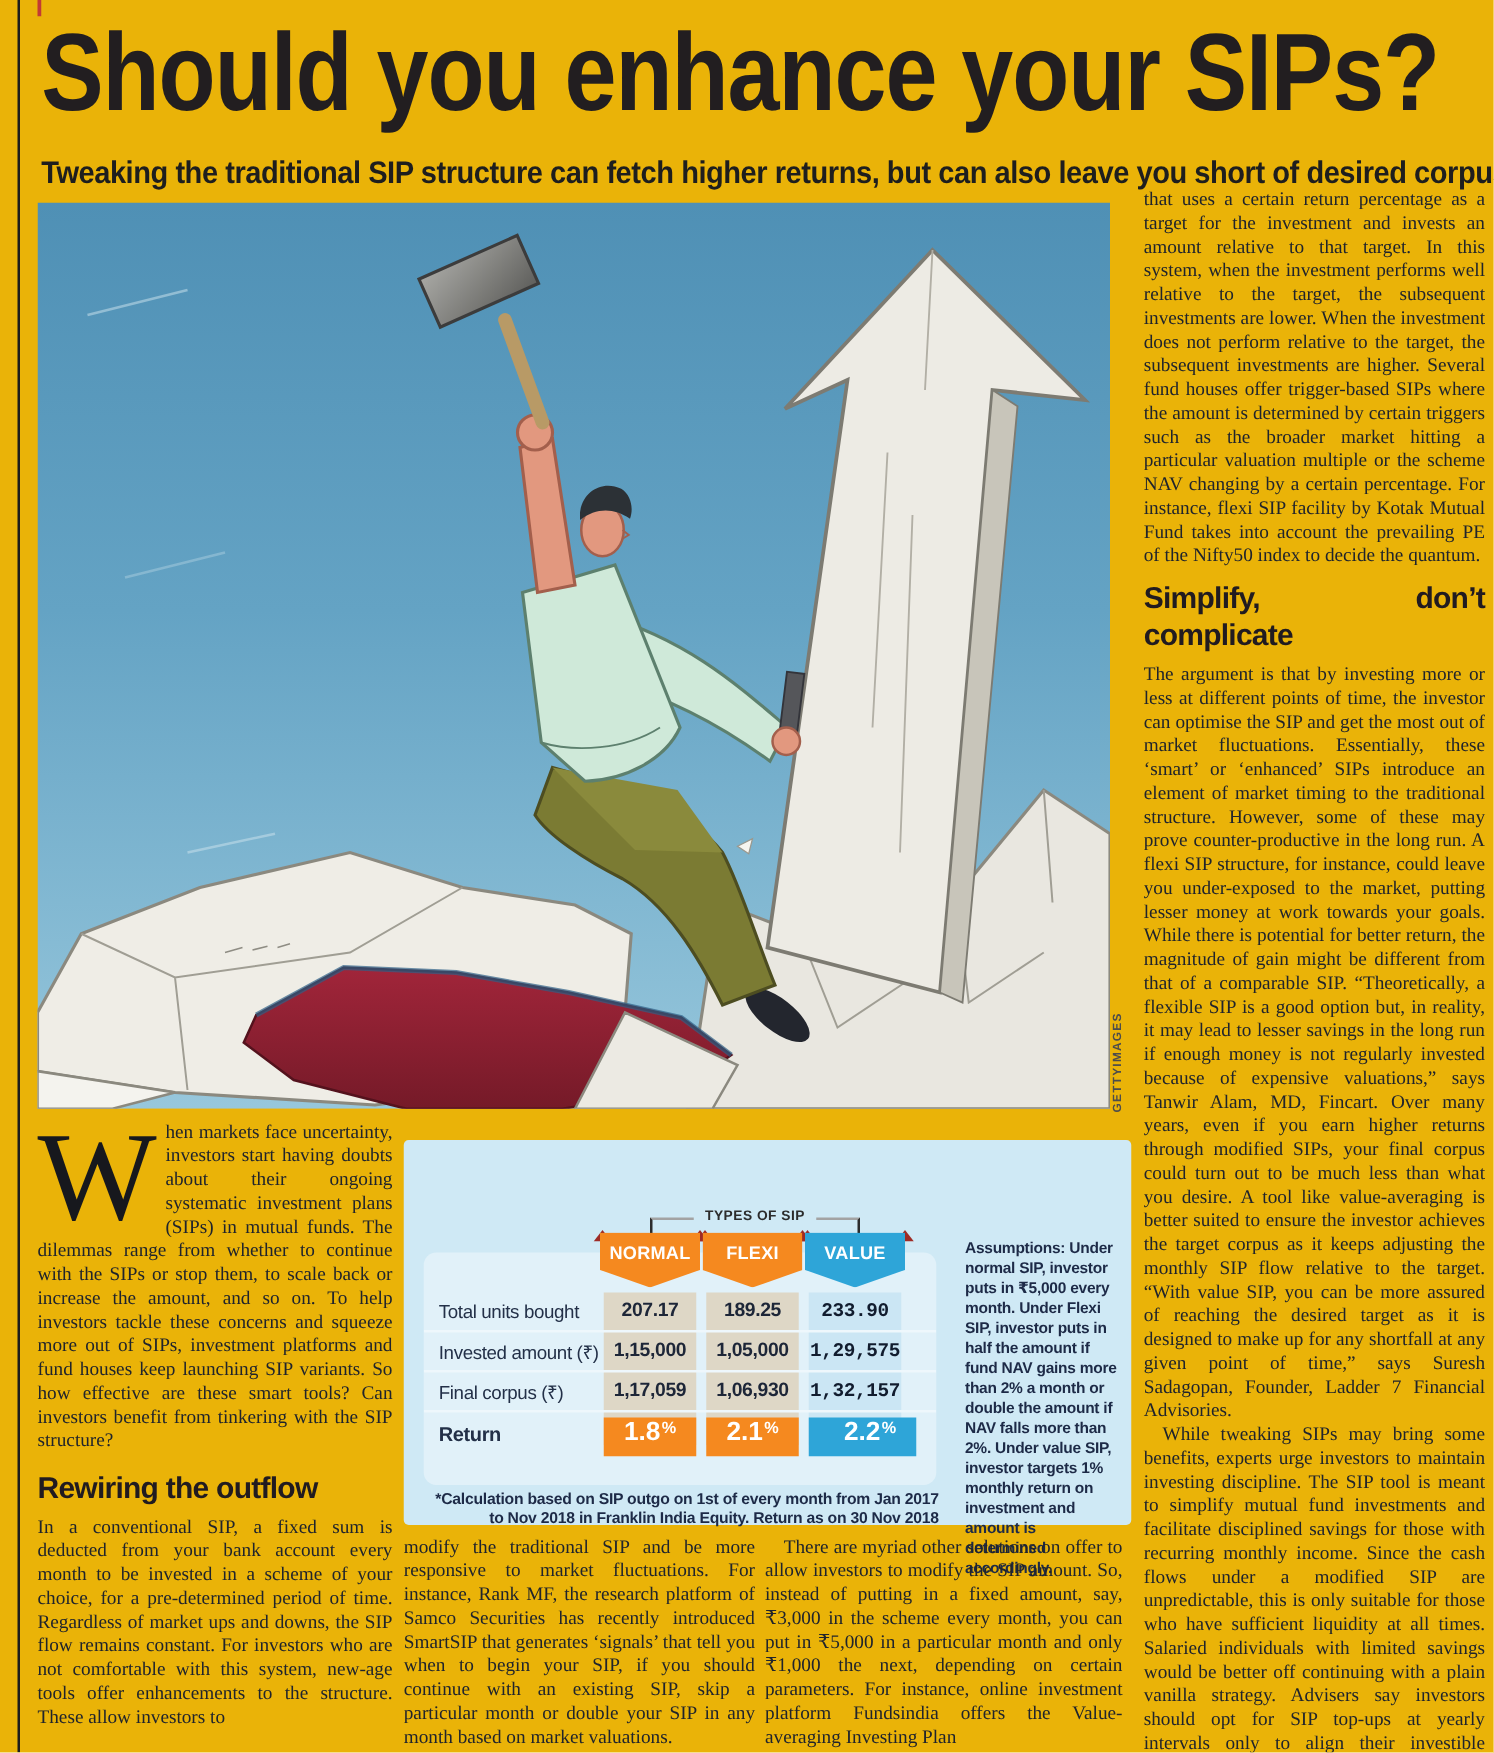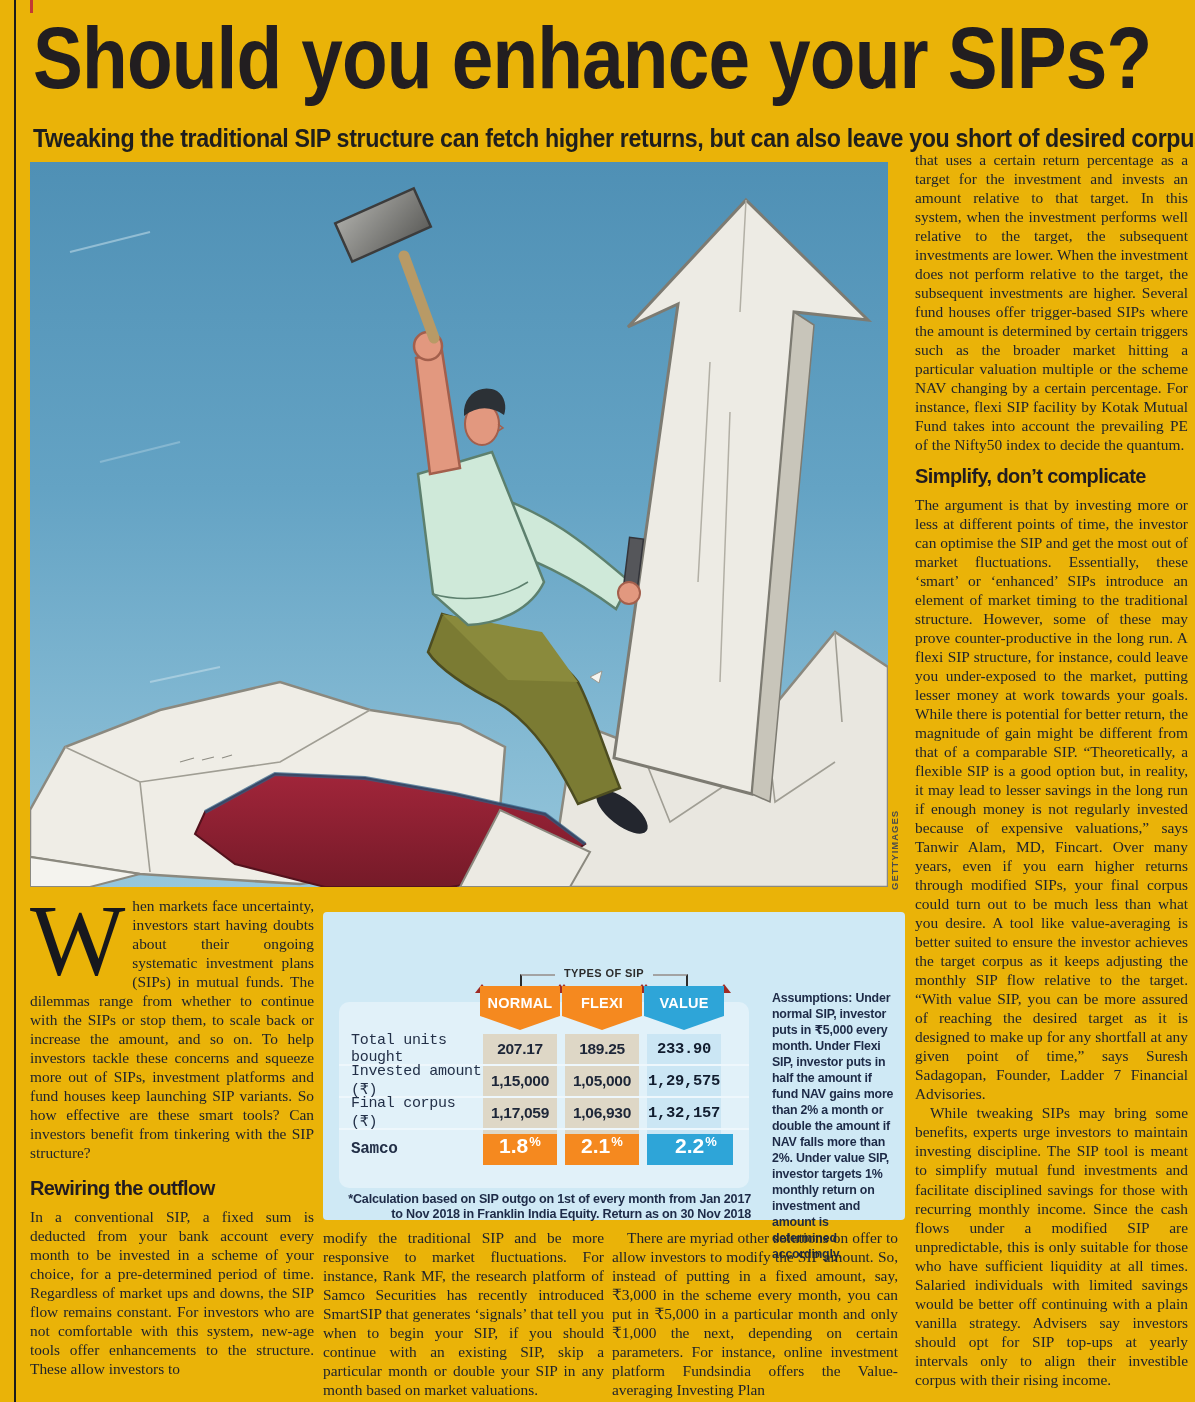--- a/index.html
+++ b/index.html
@@ -44,21 +44,21 @@
 
   .byline{margin:0 0 16px 0;font-size:20px;}
   .byline .by{font-style:italic;font-family:"Liberation Serif","DejaVu Serif",serif;}
   .byline .name{font-family:"Liberation Sans","DejaVu Sans",sans-serif;font-weight:700;letter-spacing:-0.3px;}
   .dropcap{
     float:left;font-family:"Liberation Serif","DejaVu Serif",serif;
     font-size:101px;line-height:0.78;margin:6px 7px 0 0;color:#17181d;
   }
   .sechead{
     font-family:"Liberation Sans","DejaVu Sans",sans-serif;font-weight:700;
-    font-size:20px;letter-spacing:-0.6px;color:#211b20;margin:14px 0 6px 0;
+    font-size:24px;letter-spacing:-0.6px;color:#211b20;margin:14px 0 6px 0;
   }
   .rcol .sechead{margin-top:10px;}
 
   
   .infobox{position:absolute;left:323px;top:912px;width:582px;height:308px;background:#cfe9f5;border-radius:4px;}
   .info-title{
     position:absolute;left:29px;top:12px;width:500px;
     font-family:"Liberation Sans","DejaVu Sans",sans-serif;font-weight:700;
     font-size:23px;line-height:1.09;letter-spacing:-0.3px;color:#1c2545;
   }
@@ -72,21 +72,21 @@
   }
   .panel{position:absolute;left:16px;top:90px;width:410px;height:186px;background:#e1f1f9;border-radius:10px;overflow:hidden;}
   .stripe{position:absolute;top:32px;width:74px;height:122px;}
   .stripe.s1{left:144px;background:#ded7c6;}
   .stripe.s2{left:226px;background:#ded7c6;}
   .stripe.s3{left:308px;background:#cbe6f4;}
   .trow{position:relative;display:flex;align-items:center;height:30px;border-bottom:2px solid #eef7fc;}
   .trow.first{margin-top:32px;}
   .trow .rl{
     flex:0 0 132px;padding-left:12px;
-    font-family:Liberation Mono, monospace;font-size:15px;
+    font-family:Liberation Sans, sans-serif;font-size:15px;
     letter-spacing:-0.3px;color:#233048;
   }
   .trow .cell{
     flex:0 0 74px;margin-right:8px;text-align:center;
     font-family:"Liberation Sans","DejaVu Sans",sans-serif;font-size:15.5px;
     font-weight:600;color:#1d2638;letter-spacing:-0.3px;
   }
   .trow .cell.vcol{font-weight:700;color:#111c2e;font-family:Liberation Mono, monospace;}
   .retrow{border-bottom:none;height:36px;margin-top:1px;}
   .retrow .rl{font-weight:700;font-size:16px;}
@@ -235,21 +235,21 @@
         <div class="cell">1,05,000</div>
         <div class="cell vcol">1,29,575</div>
       </div>
       <div class="trow">
         <div class="rl">Final corpus (₹)</div>
         <div class="cell">1,17,059</div>
         <div class="cell">1,06,930</div>
         <div class="cell vcol">1,32,157</div>
       </div>
       <div class="trow retrow">
-        <div class="rl">Samco</div>
+        <div class="rl">Return</div>
         <div class="badge orange">
             <span>1.8</span>
             <span class="pct">%</span>
           </div>
         <div class="badge orange">
             <span>2.1</span>
             <span class="pct">%</span>
           </div>
         <div class="badge blue">
             <span>2.2</span>

